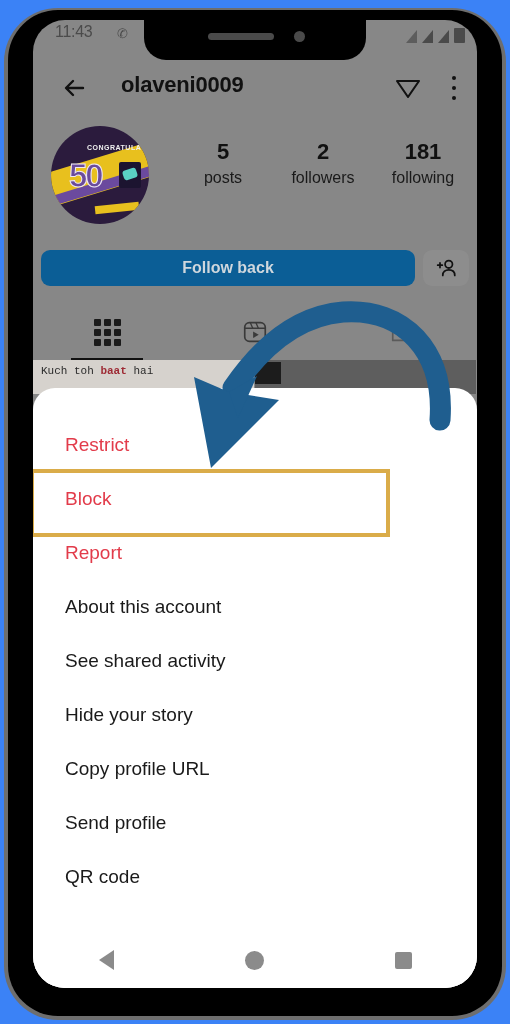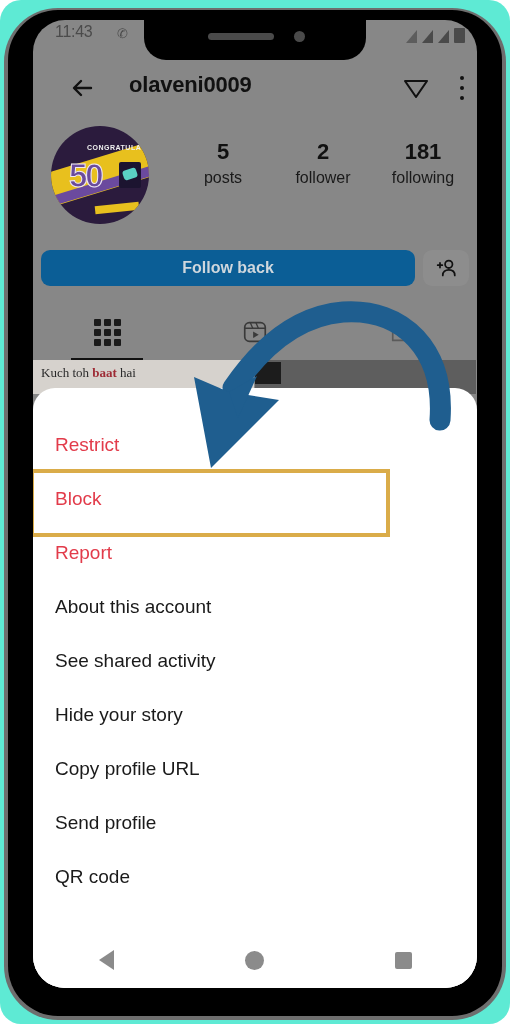--- a/index.html
+++ b/index.html
@@ -12,22 +12,21 @@
     height: 1024px;
     overflow: hidden;
     font-family: "Liberation Sans", sans-serif;
   }
 
   
   #phone-frame {
     position: absolute;
     left: 0; top: 0;
     width: 510px; height: 1024px;
-    background: #5eead4;
-    border-radius: 21px;
+    background: #3b82f6;
   }
   .frame-outer {
     position: absolute;
     left: 4px; top: 8px;
     width: 502px; height: 1012px;
     background: #6e6e6e;
     border-radius: 54px;
   }
   .frame-black {
     position: absolute;
@@ -109,21 +108,21 @@
     position: absolute;
     left: 150px; top: 11px;
     width: 11px; height: 11px;
     background: #4a4a4a;
     border-radius: 50%;
   }
 
   
   .app-header {
     position: absolute;
-    left: 16px; top: 42px;
+    left: 8px; top: 42px;
     width: 444px; height: 52px;
   }
   .back-arrow {
     position: absolute;
     left: 18px; top: 10px;
     width: 32px; height: 32px;
     cursor: pointer;
   }
   .profile-username {
     position: absolute;
@@ -349,23 +348,23 @@
     position: relative;
     overflow: hidden;
     border-right: 1px solid #8a8a8a;
   }
   .post-cell.p1 { background: #d6d2cd; }
   .post-cell.p2 { background: #5e5e5e; }
   .post-cell.p3 { background: #b9b6b1; }
   .post-txt1 {
     position: absolute;
     left: 8px; top: 5px;
-    font-size: 13px;
+    font-size: 11px;
     color: #2a2a2a;
-    font-family: Liberation Serif, serif;
+    font-family: Liberation Mono, monospace;
     white-space: nowrap;
   }
   .post-txt1 b { color: #9e2b35; font-weight: bold; }
   .post-txt3 {
     position: absolute;
     left: 18px; top: 5px;
     font-size: 14px;
     font-weight: bold;
     color: #111;
     white-space: nowrap;
@@ -407,21 +406,21 @@
   }
   .sheet-list {
     position: absolute;
     left: 0; top: 30px;
     width: 444px;
   }
   .sheet-item {
     height: 54px;
     display: flex;
     align-items: center;
-    padding-left: 22px;
+    padding-left: 32px;
     font-size: 19px;
     color: #1a1a1a;
     cursor: pointer;
     box-sizing: border-box;
   }
   .sheet-item.danger { color: #e23b4a; }
 
   
   .highlight-box {
     position: absolute;
@@ -527,21 +526,21 @@
         <div class="fifty">50</div>
         <div class="card"></div>
       </div>
       <div class="stats">
         <div class="stat">
           <div class="num">5</div>
           <div class="lbl">posts</div>
         </div>
         <div class="stat">
           <div class="num">2</div>
-          <div class="lbl">follower</div>
+          <div class="lbl">followers</div>
         </div>
         <div class="stat">
           <div class="num">181</div>
           <div class="lbl">following</div>
         </div>
       </div>
     </div>
 
     <div class="actions">
       <div class="btn-follow">Follow back</div>

